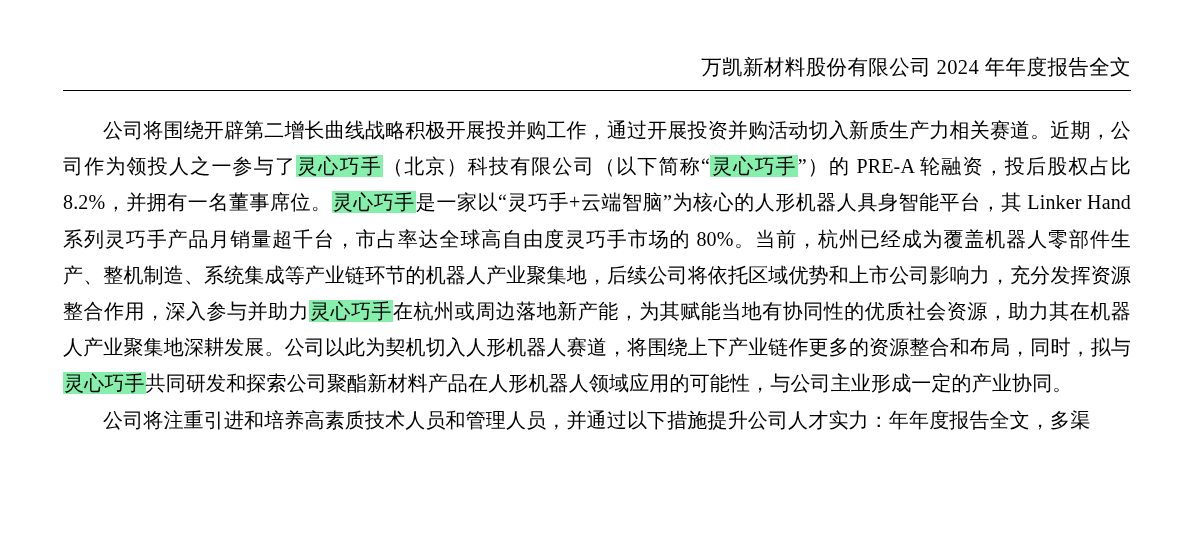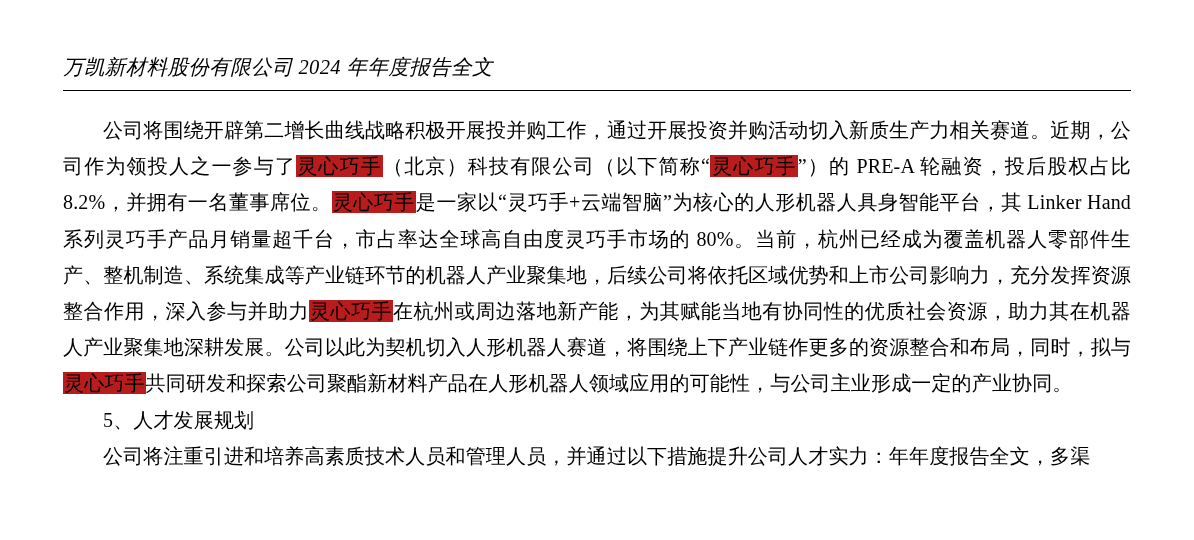--- a/index.html
+++ b/index.html
@@ -20,26 +20,25 @@
     left: 0; top: 0;
     width: 1194px;
     height: 540px;
     box-sizing: border-box;
   }
   .header {
     position: absolute;
     left: 63px;
     right: 63px;
     top: 52px;
-    text-align: left;
+    text-align: right;
     font-size: 20.5px;
     line-height: 30px;
     letter-spacing: 0.4px;
     white-space: nowrap;
-    font-style: italic;
   }
   .header-rule {
     position: absolute;
     left: 63px;
     right: 63px;
     top: 90px;
     height: 0;
     border-top: 1.6px solid #000;
   }
   .body-text {
@@ -53,33 +52,32 @@
     text-justify: inter-ideograph;
     letter-spacing: 0.15px;
   }
   p {
     margin: 0;
     text-indent: 2em;
     text-align: justify;
     text-justify: inter-ideograph;
   }
   .hl {
-    background-color: #b91c1c;
+    background-color: #86efac;
     padding: 0 1px;
   }
 </style>
 </head>
 <body>
 
 <div class="page">
 
   <div class="header">
     <span>万凯新材料股份有限公司 2024 年年度报告全文</span>
   </div>
   <div class="header-rule"></div>
 
   <div class="body-text" id="body-text">
       <p><span>公司将围绕开辟第二增长曲线战略积极开展投并购工作，通过开展投资并购活动切入新质生产力相关赛道。近期，公司作为领投人之一参与了</span><span class="hl">灵心巧手</span><span>（北京）科技有限公司（以下简称“</span><span class="hl">灵心巧手</span><span>”）的 PRE-A 轮融资，投后股权占比 8.2%，并拥有一名董事席位。</span><span class="hl">灵心巧手</span><span>是一家以“灵巧手+云端智脑”为核心的人形机器人具身智能平台，其 Linker Hand 系列灵巧手产品月销量超千台，市占率达全球高自由度灵巧手市场的 80%。当前，杭州已经成为覆盖机器人零部件生产、整机制造、系统集成等产业链环节的机器人产业聚集地，后续公司将依托区域优势和上市公司影响力，充分发挥资源整合作用，深入参与并助力</span><span class="hl">灵心巧手</span><span>在杭州或周边落地新产能，为其赋能当地有协同性的优质社会资源，助力其在机器人产业聚集地深耕发展。公司以此为契机切入人形机器人赛道，将围绕上下产业链作更多的资源整合和布局，同时，拟与</span><span class="hl">灵心巧手</span><span>共同研发和探索公司聚酯新材料产品在人形机器人领域应用的可能性，与公司主业形成一定的产业协同。</span></p>
-      <p><span>5、人才发展规划</span></p>
       <p><span>公司将注重引进和培养高素质技术人员和管理人员，并通过以下措施提升公司人才实力：年年度报告全文，多渠</span></p>
     </div>
 
 </div>
 
 </body></html>

